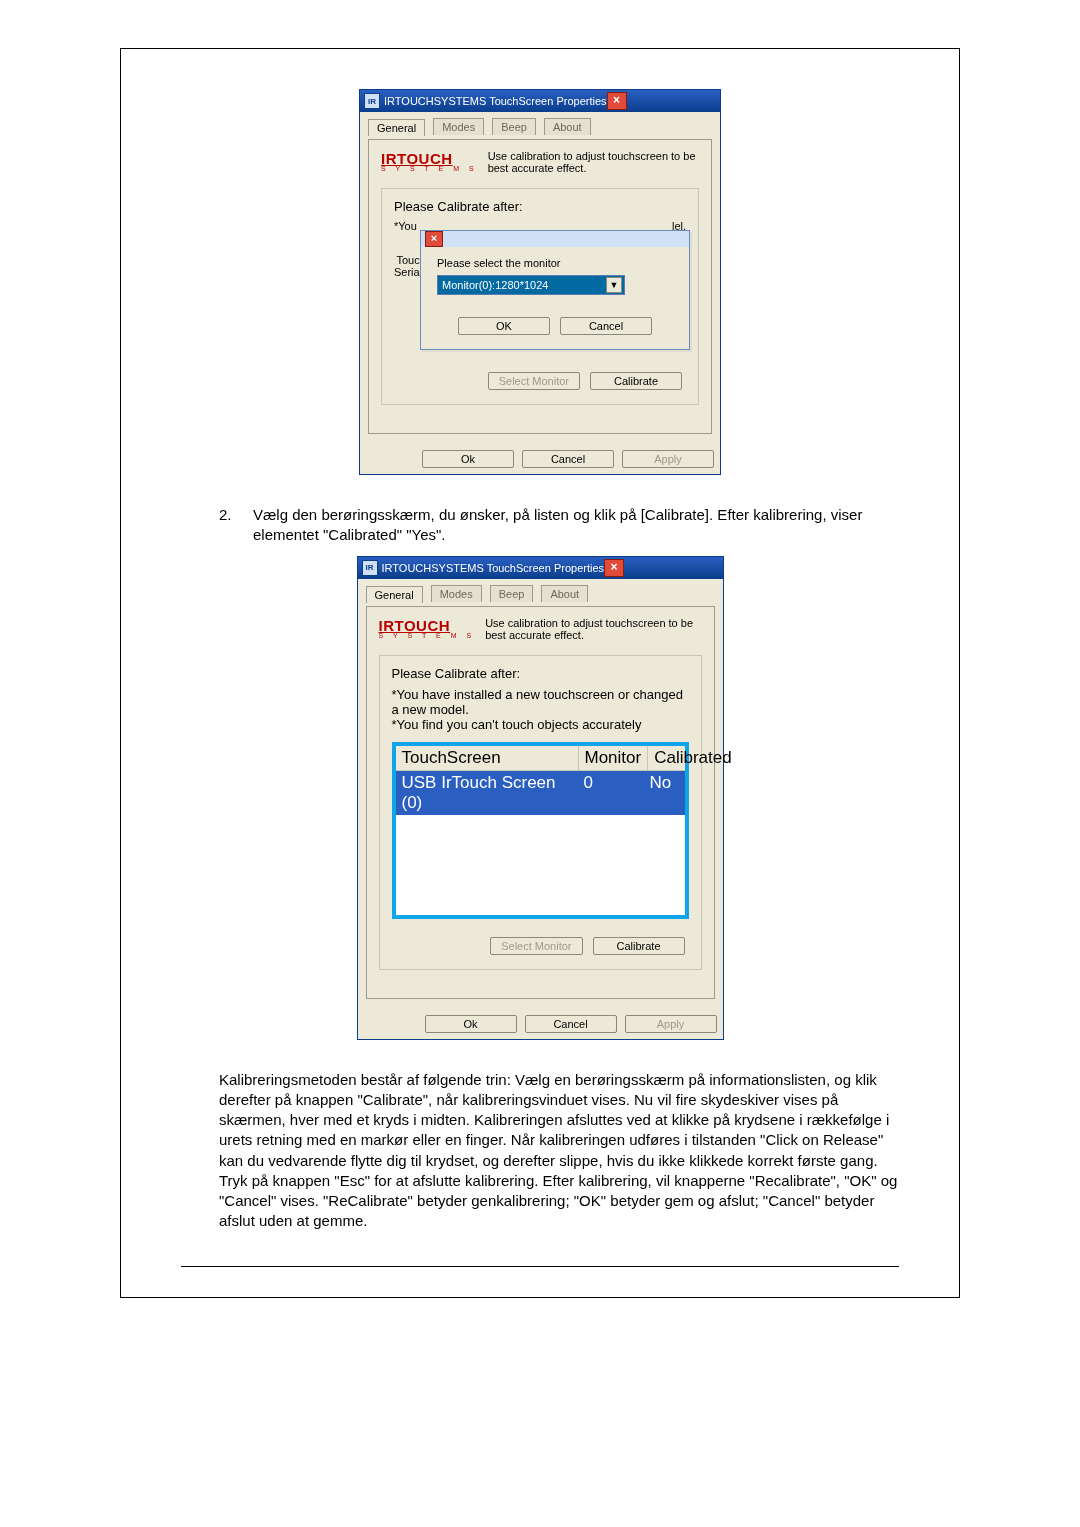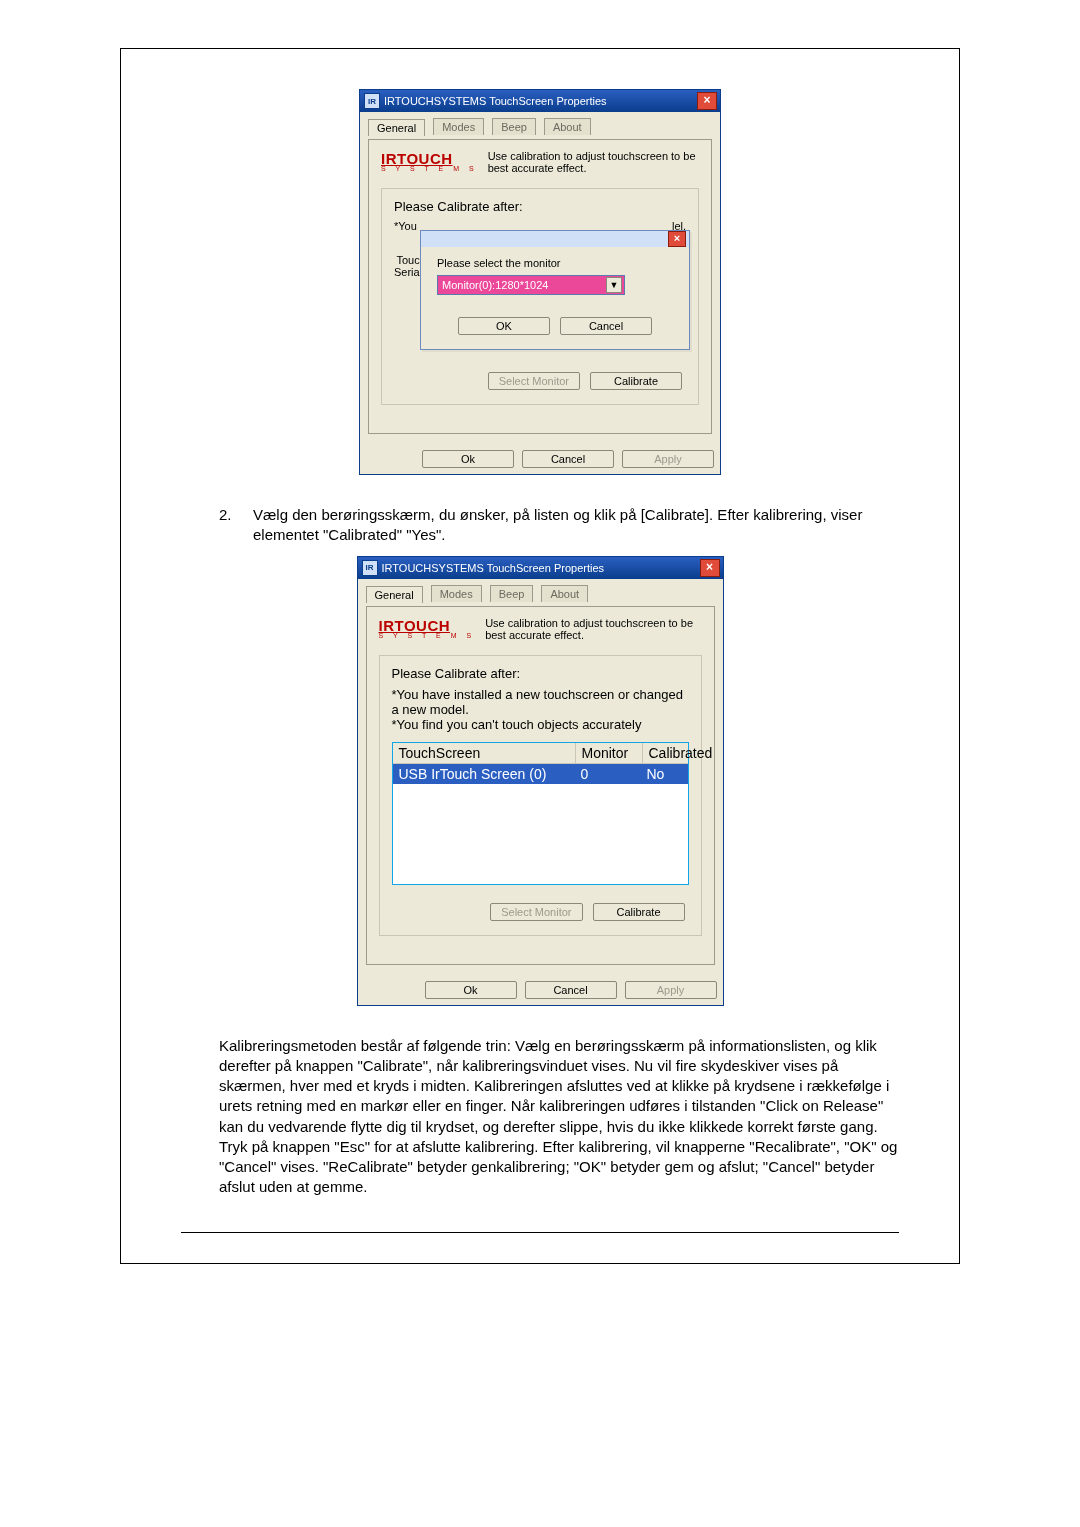--- a/index.html
+++ b/index.html
@@ -37,21 +37,21 @@
     border: 1px solid #0a3d8c;
     background: #ece9d8;
     font-family: Tahoma, Arial, sans-serif;
     font-size: 11px;
     color: #000;
     position: relative;
   }
   .xp-titlebar {
     display: flex;
     align-items: center;
-    justify-content: space-between;
+    justify-content: flex-start;
     height: 22px;
     background: linear-gradient(#2a5fc1, #0a3d8c);
     color: #fff;
     padding: 0 3px 0 4px;
   }
   .xp-title-left { display: flex; align-items: center; gap: 4px; }
   .xp-ico {
     width: 14px; height: 14px; background: #cfe0f7; color:#0a3d8c;
     font-size: 8px; font-weight: bold; display: flex; align-items: center; justify-content: center;
     border: 1px solid #0a3d8c;
@@ -112,31 +112,31 @@
     width:268px;
     border:1px solid #6c8ac0;
     background:#ece9d8;
     box-shadow: 2px 2px 0 rgba(0,0,0,0.05);
   }
   .popup .xp-titlebar { height:16px; background:#cfe0f7; }
   .popup .xp-close { width:16px; height:14px; line-height:12px; font-size:11px; }
   .popup-body { padding:10px 16px 14px 16px; font-size:11px; }
   .dropdown {
     display:flex; justify-content:space-between; align-items:center;
-    border:1px solid #5b7bb0; background:#ec4899; color:#fff;
+    border:1px solid #5b7bb0; background:#0369a1; color:#fff;
     height:18px; padding:0 2px 0 4px; width:180px; margin-top:6px;
   }
   .dropdown .arrow {
     width:14px; height:14px; background:#ece9d8; border:1px solid #8a887a;
     color:#000; font-size:9px; display:flex; align-items:center; justify-content:center;
   }
 
   
   .listview {
-    border:1px solid #0ea5e9; background:#fff; font-size:14px; margin-bottom:18px;
+    border:4px solid #0ea5e9; background:#fff; font-size:17px; margin-bottom:18px;
   }
   .lv-head { display:flex; background:#ece9d8; border-bottom:1px solid #c9c6b8; }
   .lv-head div { border-right:1px solid #c9c6b8; padding:2px 6px; }
   .lv-head div:last-child { border-right:none; }
   .col-ts { flex: 0 0 170px; }
   .col-mon { flex: 0 0 54px; }
   .col-cal { flex: 1 1 auto; }
   .lv-row { display:flex; background:#2a5fc1; color:#fff; }
   .lv-row div { padding:2px 6px; }
   .lv-space { height:100px; background:#fff; }

